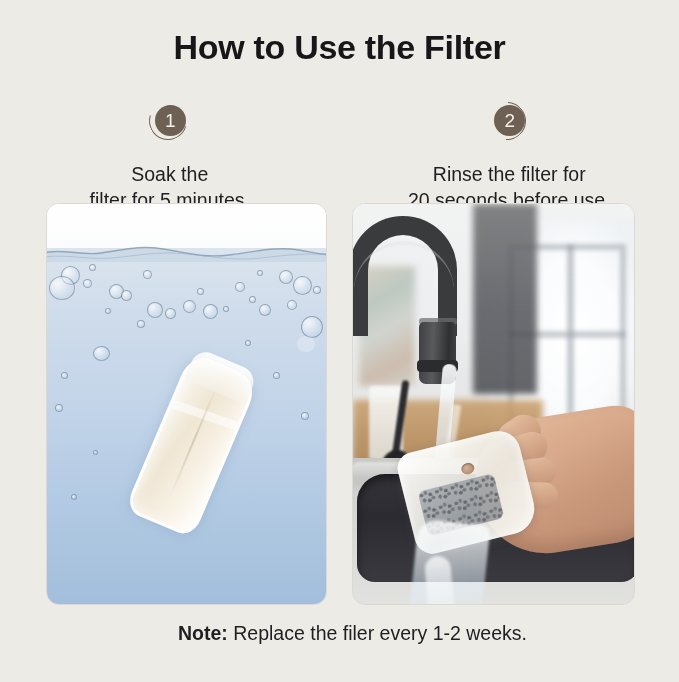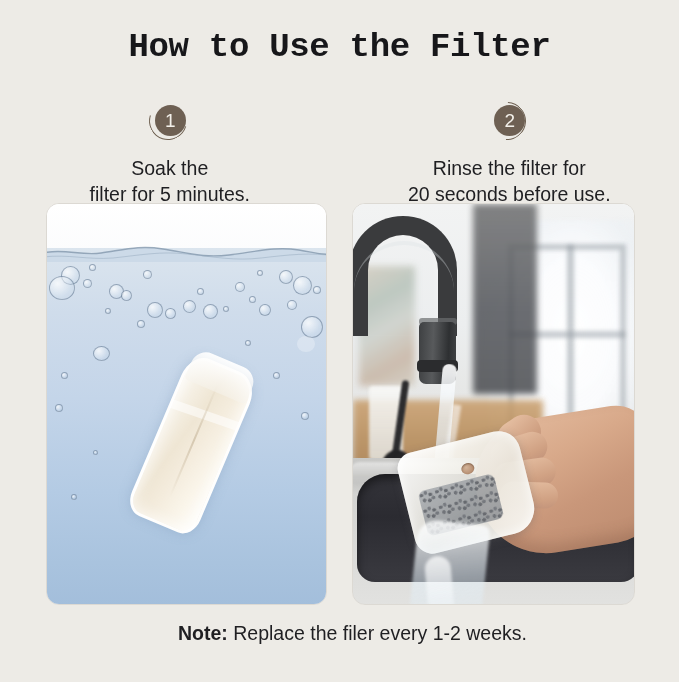--- a/index.html
+++ b/index.html
@@ -21,21 +21,20 @@
   .title {
     position: absolute;
     top: 28px;
     left: 0;
     width: 679px;
     text-align: center;
     font-size: 34px;
     font-weight: 700;
     letter-spacing: -0.3px;
     color: #17171a;
-    font-family: Liberation Mono, monospace;
   }
 
   
   .steps {
     position: absolute;
     top: 100px;
     left: 0;
     width: 679px;
     display: flex;
   }
@@ -80,21 +79,21 @@
     color: #f3f0ea;
     font-size: 19px;
     font-weight: 400;
     display: flex;
     align-items: center;
     justify-content: center;
     line-height: 1;
   }
 
   .step-caption {
-    margin-top: 14px;
+    margin-top: 20px;
     text-align: center;
     font-size: 19.5px;
     line-height: 1.32;
     color: #1f1f22;
     font-weight: 400;
     white-space: pre-line;
   }
 
   
   .card {

